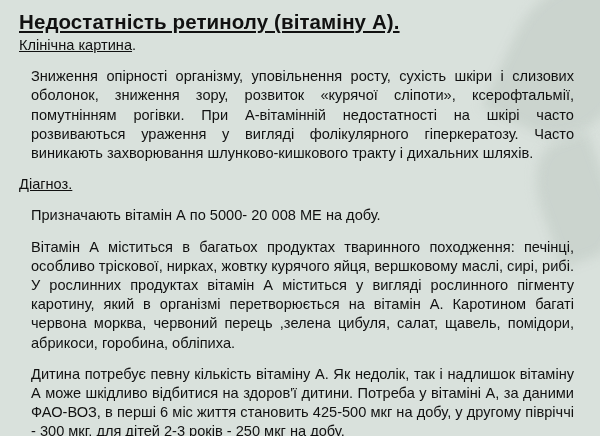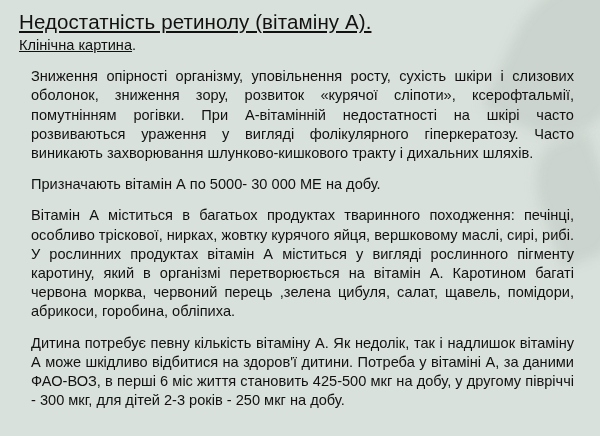--- a/index.html
+++ b/index.html
@@ -12,21 +12,21 @@
   }
   .leaf {
     position: absolute; border-radius: 50% 0 50% 0;
     background: rgba(160,170,165,0.25);
     filter: blur(6px);
   }
   .slide {
     position: absolute; left: 19px; top: 8px; width: 567px;
   }
   .title {
-    font-size: 20.5px; font-weight: normal; text-decoration: underline;
+    font-size: 20.5px; font-weight: bold; text-decoration: underline;
     margin: 0; line-height: 28px; letter-spacing: 0.1px;
   }
   .p {
     font-size: 14.6px; line-height: 19.2px; margin: 12px;
     text-align: justify;
   }
   .heading { font-size: 14.6px; line-height: 19.2px; margin: 0; }
   .heading u { text-decoration: underline; margin-top: 20px; }
 </style>
 </head>
@@ -34,17 +34,18 @@
 
 <div class="leaf" style="right:-30px; top:-20px; width:120px; height:160px; transform:rotate(25deg);"></div>
 <div class="leaf" style="right:-10px; top:140px; width:70px; height:120px; transform:rotate(-20deg);"></div>
 
 <div class="slide">
   <h1 class="title">Недостатність ретинолу (вітаміну А).</h1>
 
   <p class="heading"><u>Клінічна картина</u><span>.</span></p>
   <p class="p">Зниження опірності організму, уповільнення росту, сухість шкіри і слизових оболонок, зниження зору, розвиток «курячої сліпоти», ксерофтальмії, помутнінням рогівки. При А-вітамінній недостатності на шкірі часто розвиваються ураження у вигляді фолікулярного гіперкератозу. Часто виникають захворювання шлунково-кишкового тракту і дихальних шляхів.</p>
 
+  <p class="heading"><u>Діагноз.</u><span></span></p>
 
-  <p class="p">Призначають вітамін А по 5000- 30 000 МЕ на добу.</p>
+  <p class="p">Призначають вітамін А по 5000- 20 008 МЕ на добу.</p>
   <p class="p">Вітамін А міститься в багатьох продуктах тваринного походження: печінці, особливо тріскової, нирках, жовтку курячого яйця, вершковому маслі, сирі, рибі. У рослинних продуктах вітамін А міститься у вигляді рослинного пігменту каротину, який в організмі перетворюється на вітамін А. Каротином багаті червона морква, червоний перець ,зелена цибуля, салат, щавель, помідори, абрикоси, горобина, обліпиха.</p>
   <p class="p">Дитина потребує  певну кількість вітаміну А. Як недолік, так і надлишок вітаміну А може шкідливо відбитися на здоров'ї дитини. Потреба у вітаміні А, за даними ФАО-ВОЗ, в перші 6 міс життя становить 425-500 мкг на добу, у другому півріччі - 300 мкг, для дітей 2-3 років - 250 мкг на добу.</p>
 </div>
 
 </body></html>

